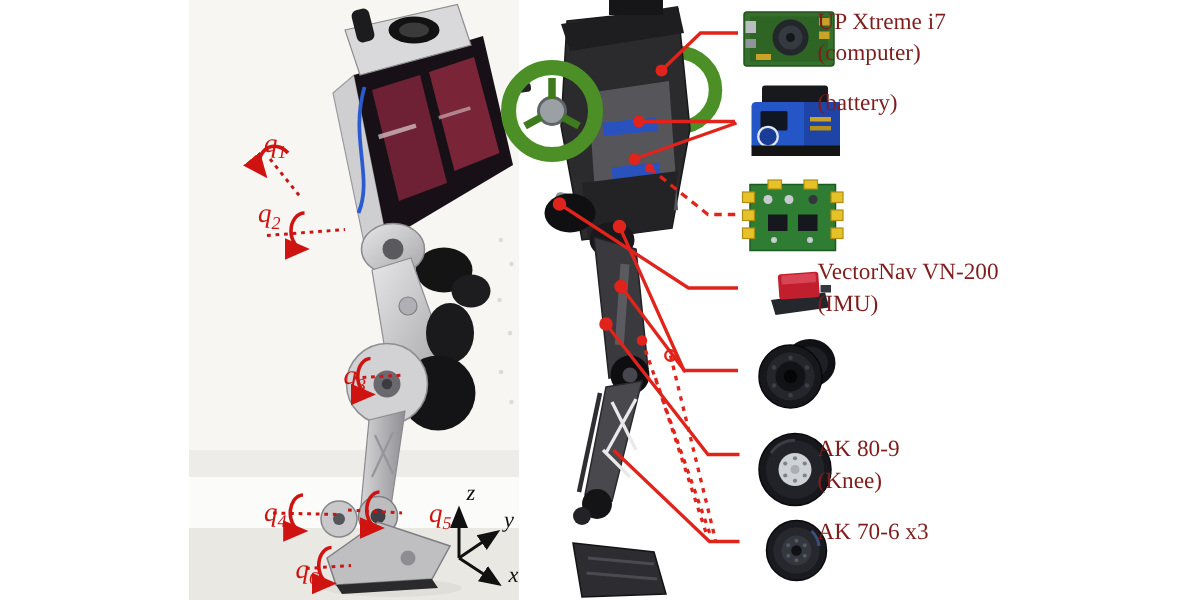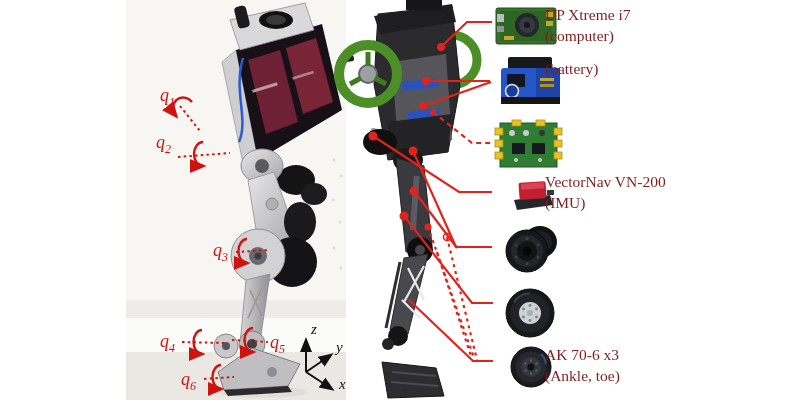--- a/index.html
+++ b/index.html
@@ -1,20 +1,20 @@
 <!DOCTYPE html>
 <html><head>
 <meta charset="utf-8">
 <style>
   html,body{margin:0;padding:0;background:#fff;}
   #fig{position:relative;width:800px;height:400px;background:#fff;overflow:hidden;
        font-family:"Liberation Serif","DejaVu Serif",serif;}
   #fig svg{position:absolute;left:0;top:0;}
   .qlab{position:absolute;color:#cf1310;font-style:italic;font-size:18px;line-height:1;
-        white-space:nowrap;}
+        white-space:nowrap;margin-left:16px;}
   .qlab sub{font-size:12px;font-style:italic;}
   .axlab{position:absolute;color:#101010;font-style:italic;font-size:15px;line-height:1;}
   .comp{position:absolute;left:545px;width:215px;color:#7f1d1d;}
   .comp .cline{font-size:15.5px;line-height:21px;white-space:nowrap;}
 </style>
 </head>
 <body>
 
 <div id="fig">
 
@@ -321,18 +321,21 @@
   </div>
   <div class="comp" style="top:58px">
     <div class="cline">(battery)</div>
   </div>
   <div class="comp" style="top:171px">
     <div class="cline">VectorNav VN-200</div>
     <div class="cline">(IMU)</div>
   </div>
   <div class="comp" style="top:227px">
   </div>
+  <div class="comp" style="top:289px">
+    <div class="cline">AK 80-9</div>
+    <div class="cline">(Knee)</div>
+  </div>
   <div class="comp" style="top:344px">
     <div class="cline">AK 70-6 x3</div>
-    <div class="cline">(Ankle, toe)</div>
   </div>
 
 </div>
 
 </body></html>

